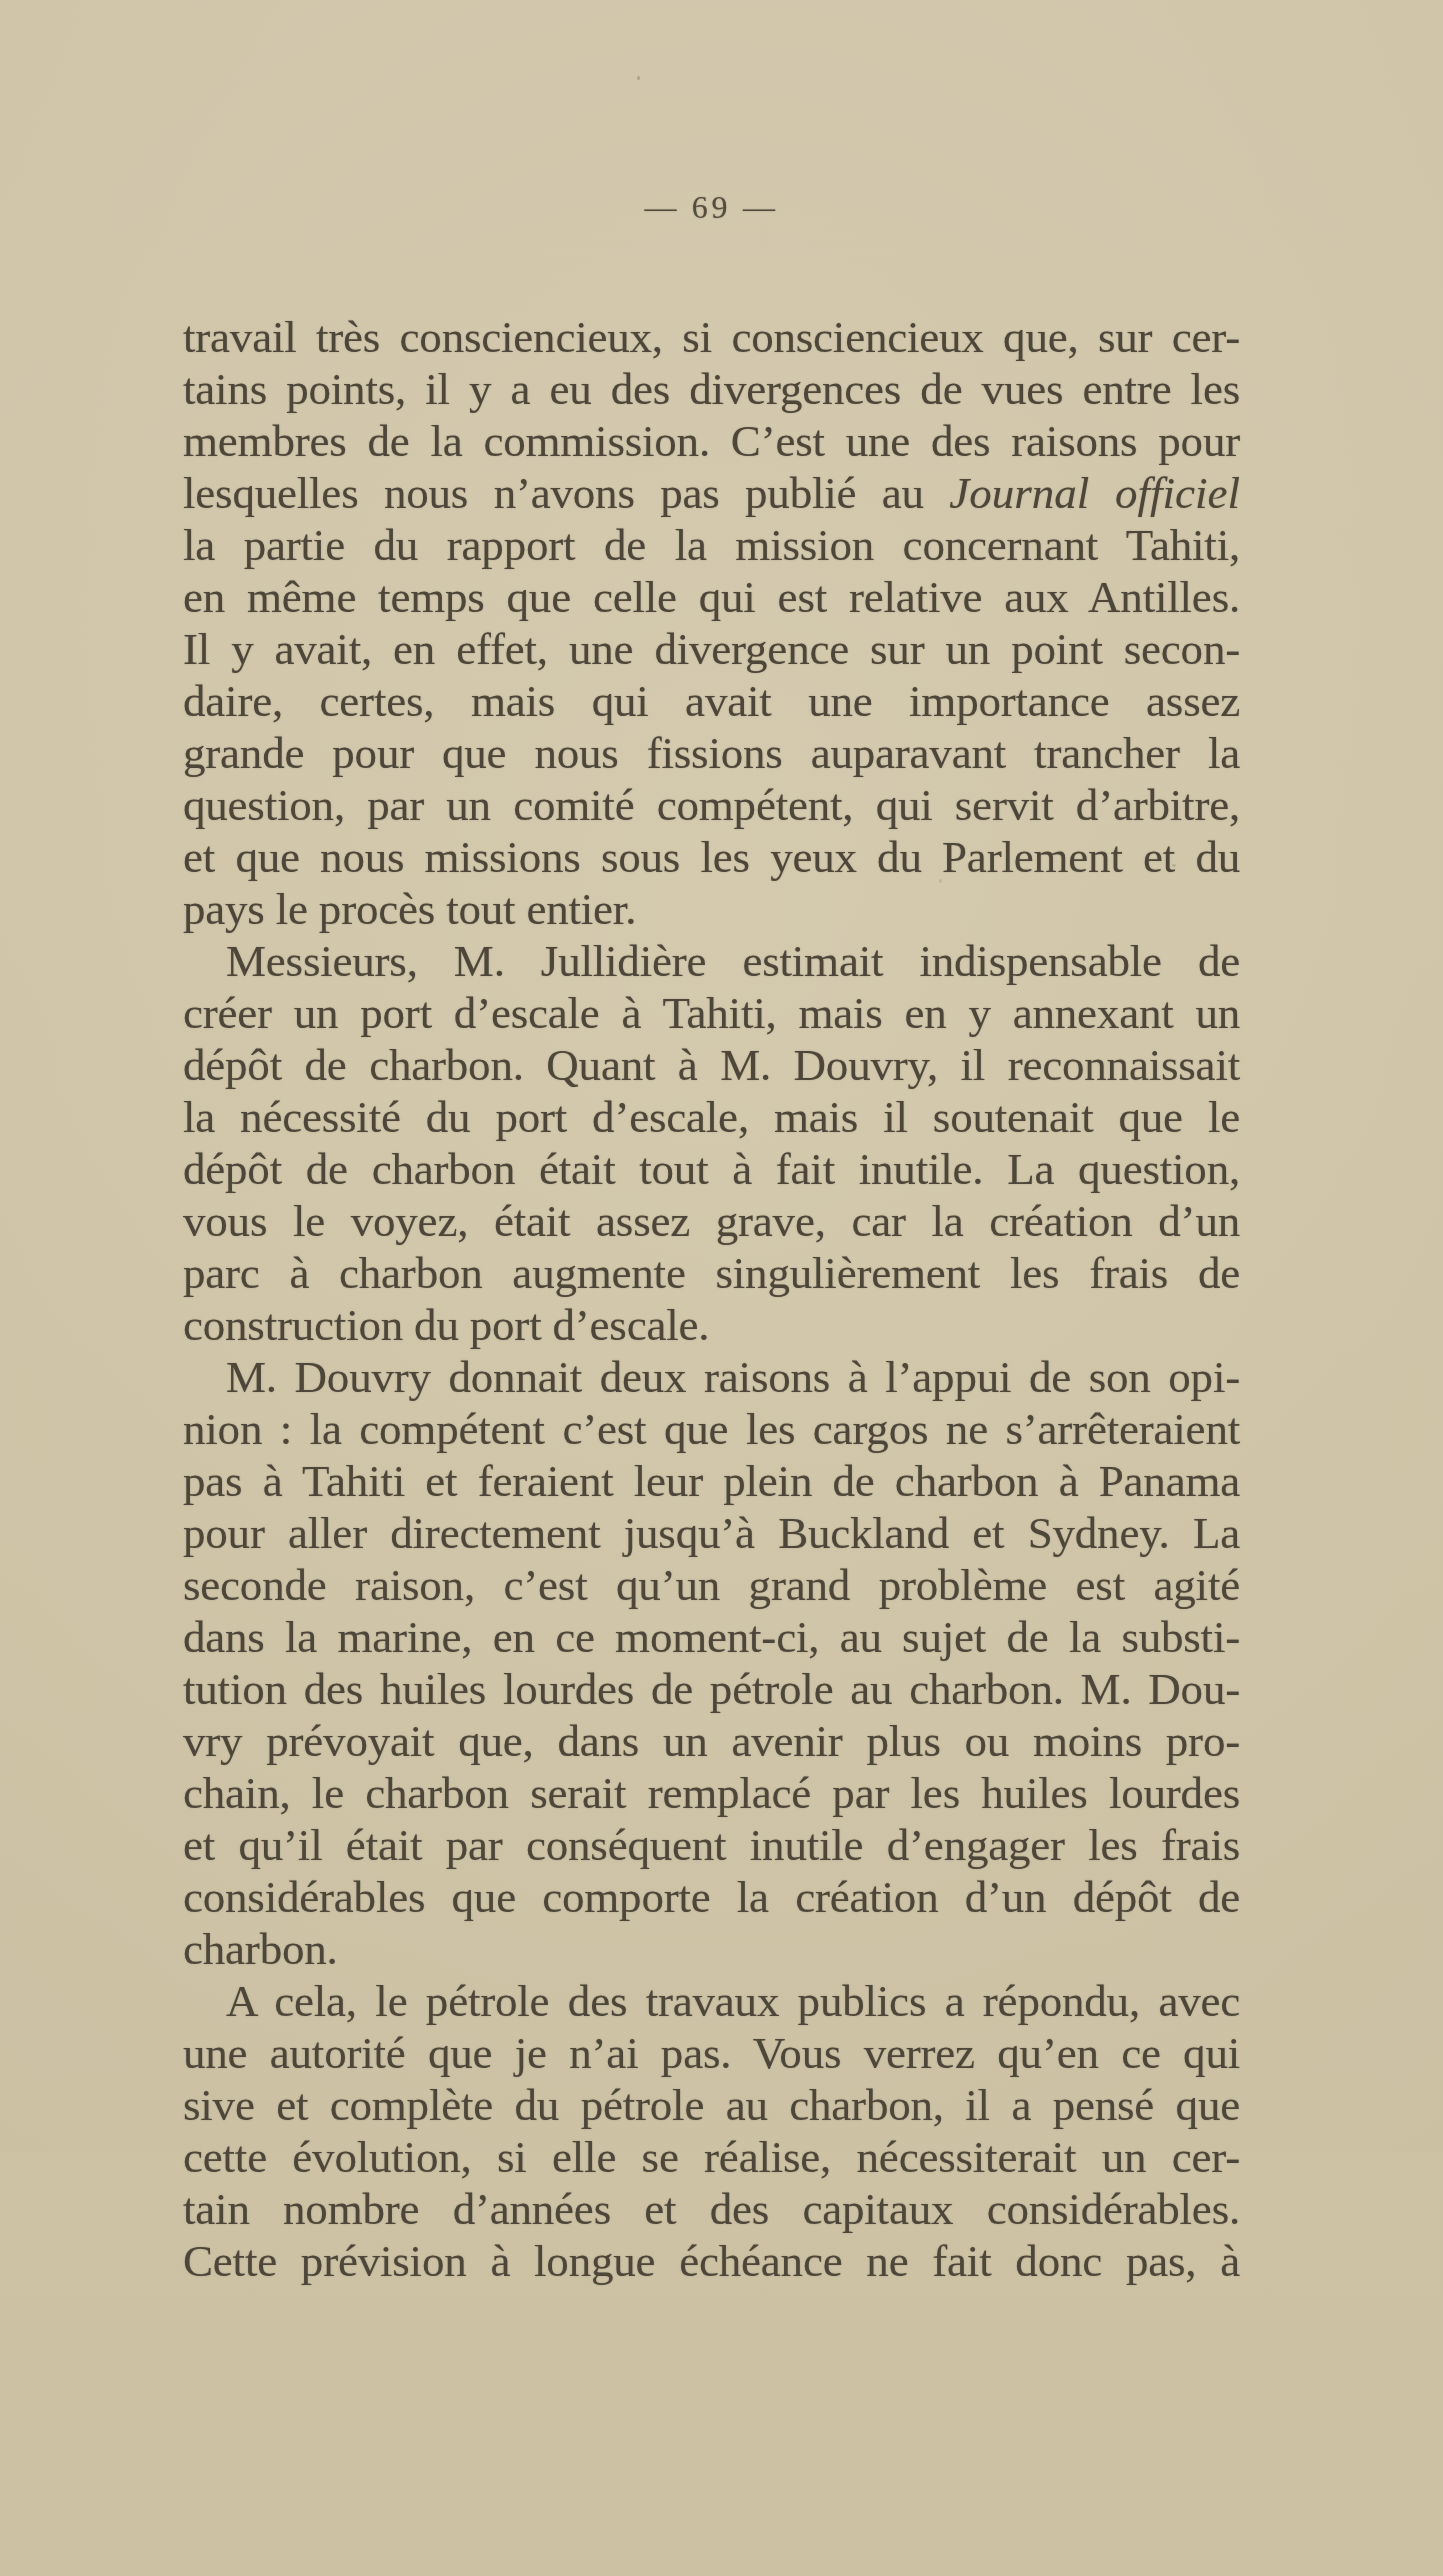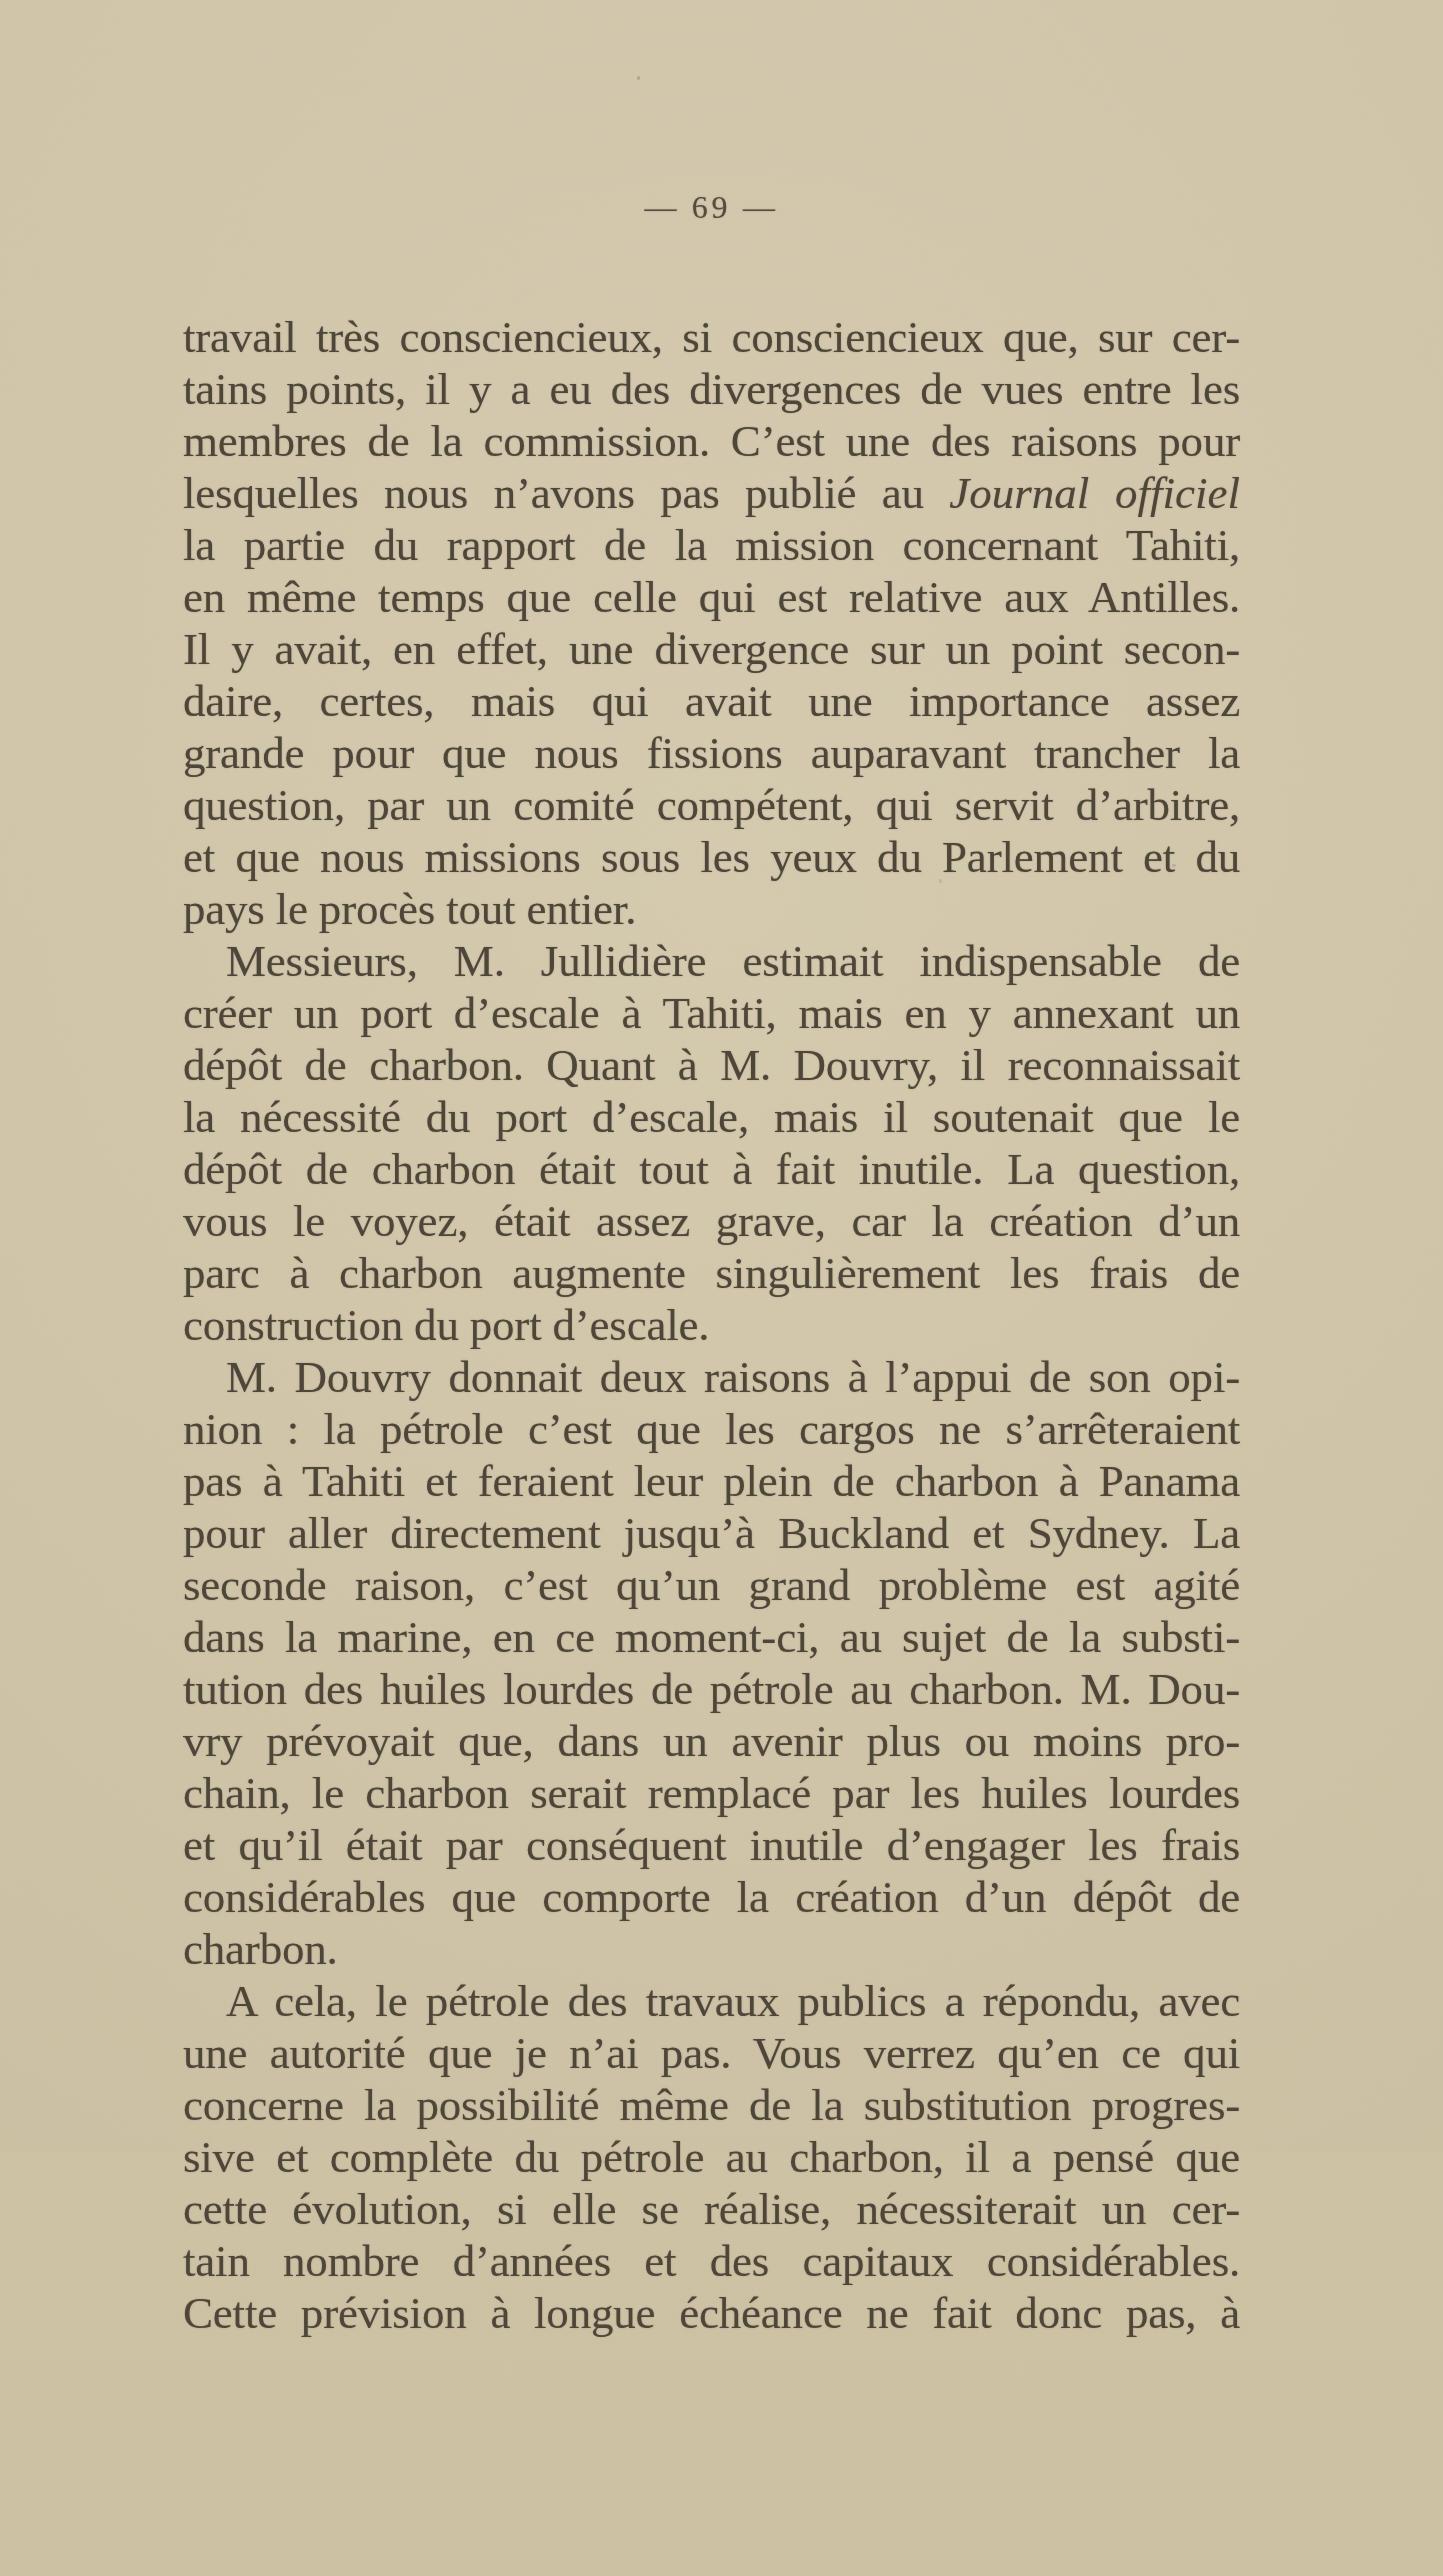--- a/index.html
+++ b/index.html
@@ -86,34 +86,33 @@
       <div class="line no-justify">pays le procès tout entier.</div>
       <div class="line indent">Messieurs, M. Jullidière estimait indispensable de</div>
       <div class="line">créer un port d’escale à Tahiti, mais en y annexant un</div>
       <div class="line">dépôt de charbon. Quant à M. Douvry, il reconnaissait</div>
       <div class="line">la nécessité du port d’escale, mais il soutenait que le</div>
       <div class="line">dépôt de charbon était tout à fait inutile. La question,</div>
       <div class="line">vous le voyez, était assez grave, car la création d’un</div>
       <div class="line">parc à charbon augmente singulièrement les frais de</div>
       <div class="line no-justify">construction du port d’escale.</div>
       <div class="line indent">M. Douvry donnait deux raisons à l’appui de son opi-</div>
-      <div class="line">nion : la pétrole c’est que les cargos ne s’arrêteraient</div>
+      <div class="line">nion : la compétent c’est que les cargos ne s’arrêteraient</div>
       <div class="line">pas à Tahiti et feraient leur plein de charbon à Panama</div>
       <div class="line">pour aller directement jusqu’à Buckland et Sydney. La</div>
       <div class="line">seconde raison, c’est qu’un grand problème est agité</div>
       <div class="line">dans la marine, en ce moment-ci, au sujet de la substi-</div>
       <div class="line">tution des huiles lourdes de pétrole au charbon. M. Dou-</div>
       <div class="line">vry prévoyait que, dans un avenir plus ou moins pro-</div>
       <div class="line">chain, le charbon serait remplacé par les huiles lourdes</div>
       <div class="line">et qu’il était par conséquent inutile d’engager les frais</div>
       <div class="line">considérables que comporte la création d’un dépôt de</div>
       <div class="line no-justify">charbon.</div>
       <div class="line indent">A cela, le pétrole des travaux publics a répondu, avec</div>
       <div class="line">une autorité que je n’ai pas. Vous verrez qu’en ce qui</div>
-      <div class="line">concerne la possibilité même de la substitution progres-</div>
       <div class="line">sive et complète du pétrole au charbon, il a pensé que</div>
       <div class="line">cette évolution, si elle se réalise, nécessiterait un cer-</div>
       <div class="line">tain nombre d’années et des capitaux considérables.</div>
       <div class="line">Cette prévision à longue échéance ne fait donc pas, à</div>
     </div>
 
   <div class="speck" style="left:637px; top:76px; width:2.9px; height:3.7px; opacity:.5;"></div>
   <div class="speck" style="left:1172px; top:864px; width:3.7px; height:2.9px; opacity:.35;"></div>
   <div class="speck" style="left:939px; top:879px; width:2.9px; height:4.4px; opacity:.3;"></div>
 </div>

